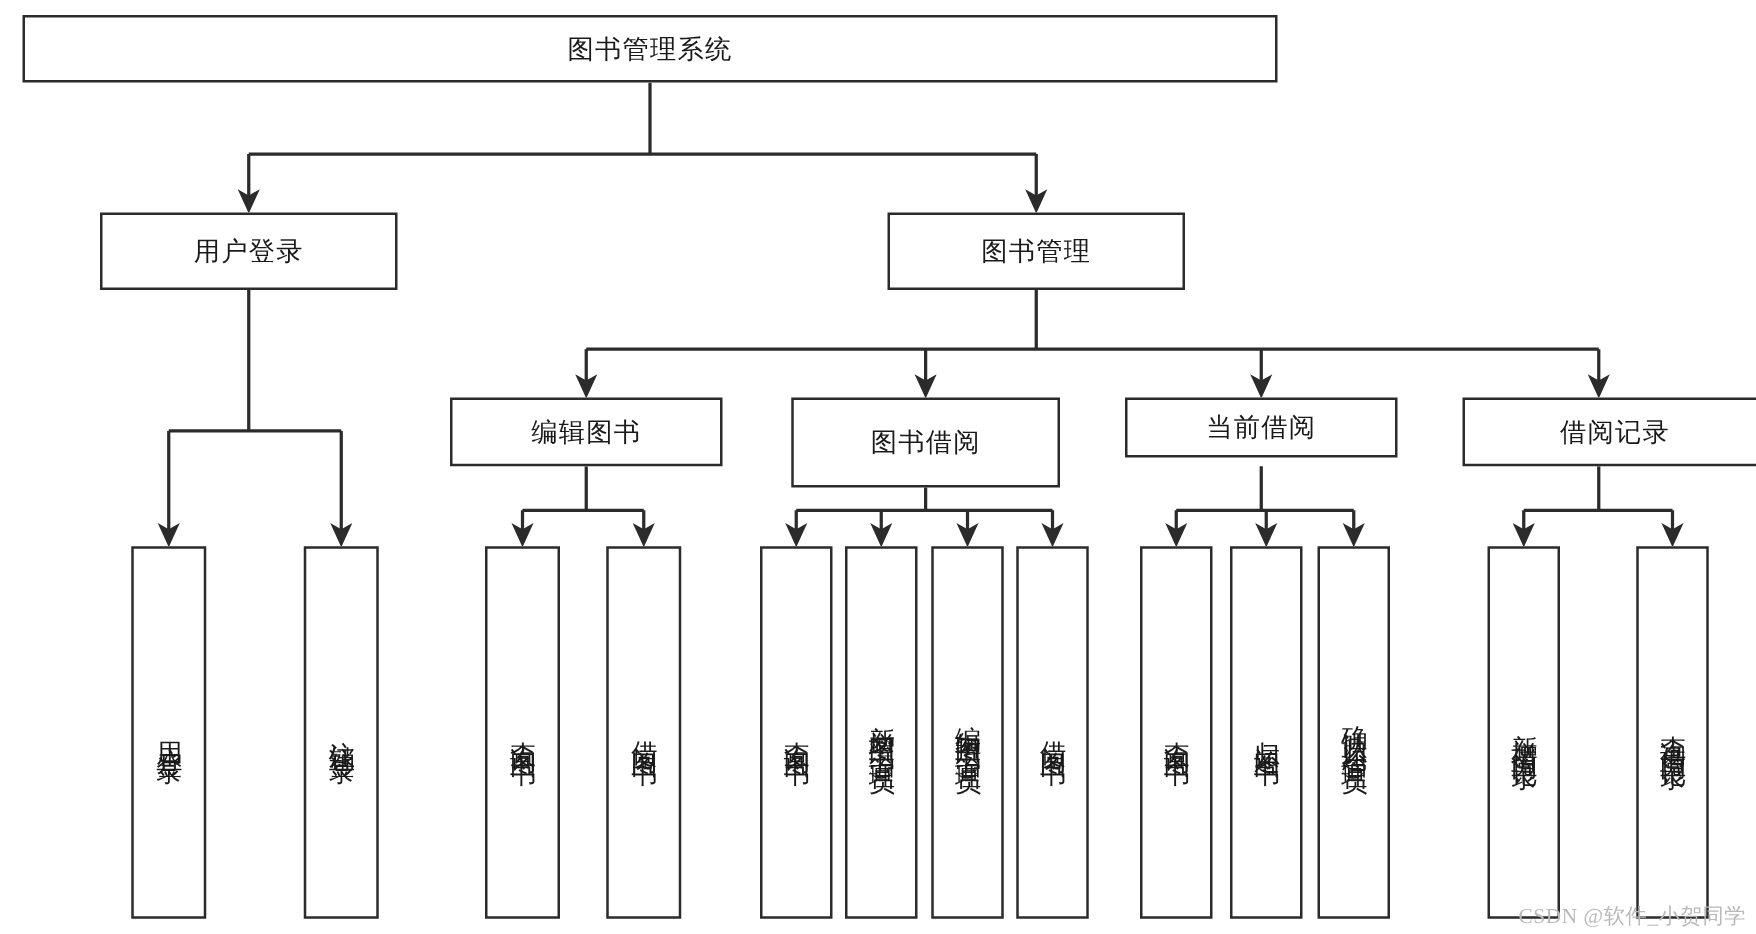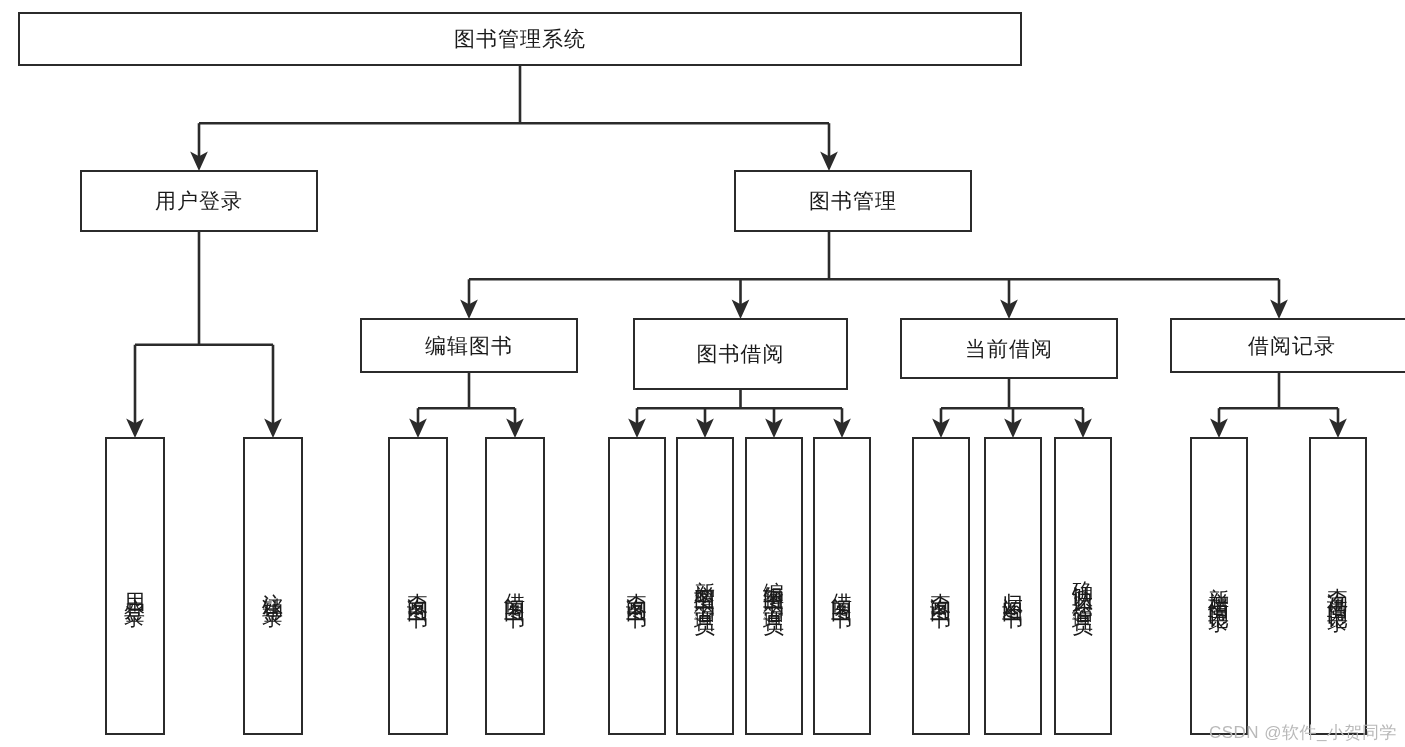--- a/index.html
+++ b/index.html
@@ -57,21 +57,21 @@
   }
   .watermark {
     position: absolute;
     right: 8px;
     bottom: 3px;
     font-size: 17px;
     color: #b9b9b9;
     letter-spacing: 0.5px;
     white-space: nowrap;
     z-index: 5;
-    font-family: Liberation Sans, sans-serif;
+    font-family: Liberation Serif, serif;
   }
 </style>
 </head>
 <body>
 
 <div id="canvas">
   <svg id="edges" viewBox="0 0 1405 747">
     <defs>
       <marker id="arrow" markerWidth="9" markerHeight="9" refX="4.2" refY="4" orient="auto" markerUnits="strokeWidth">
         <path d="M0.5,0.6 L8,4 L0.5,7.4 L2.4,4 Z" fill="#2b2b2b"></path>
@@ -114,30 +114,30 @@
       </g>
   </svg>
 
   <div id="nodes">
       <div class="node h" style="left: 18px; top: 12px; width: 1004px; height: 54px;">
         <span class="htext">图书管理系统</span>
       </div>
       <div class="node h" style="left: 80px; top: 170px; width: 238px; height: 62px;">
         <span class="htext">用户登录</span>
       </div>
-      <div class="node h" style="left: 710px; top: 170px; width: 238px; height: 62px; margin-left: 24px;">
+      <div class="node h" style="left: 710px; top: 170px; width: 238px; height: 62px;">
         <span class="htext">图书管理</span>
       </div>
       <div class="node h" style="left: 360px; top: 318px; width: 218px; height: 55px;">
         <span class="htext">编辑图书</span>
       </div>
       <div class="node h" style="left: 633px; top: 318px; width: 215px; height: 72px;">
         <span class="htext">图书借阅</span>
       </div>
-      <div class="node h" style="left: 900px; top: 318px; width: 218px; height: 61px;">
+      <div class="node h" style="left: 900px; top: 318px; width: 218px; height: 48px;">
         <span class="htext">当前借阅</span>
       </div>
       <div class="node h" style="left: 1170px; top: 318px; width: 244px; height: 55px;">
         <span class="htext">借阅记录</span>
       </div>
       <div class="node v" style="left: 105px; top: 437px; width: 60px; height: 298px;">
         <span class="vtext">用户登录</span>
       </div>
       <div class="node v" style="left: 243px; top: 437px; width: 60px; height: 298px;">
         <span class="vtext">注销登录</span>

